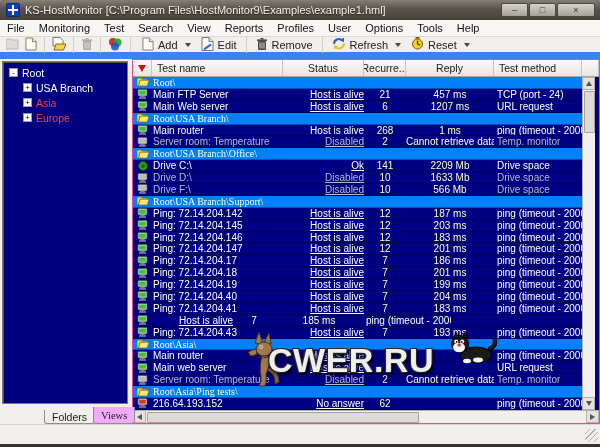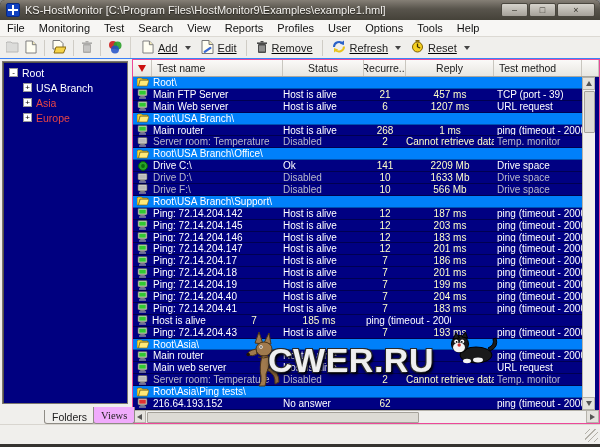--- a/index.html
+++ b/index.html
@@ -14,21 +14,21 @@
   .title-text { color:#f4f2ee; font-size:11px; white-space:nowrap; overflow:hidden; text-shadow:0 1px 1px rgba(0,0,0,.6); }
   .winbtns { position:absolute; right:5px; top:3px; display:flex; gap:1px; }
   .winbtn { width:27px; height:14px; background:linear-gradient(#d6d3cc,#a5a199); border:1px solid #4a473f; border-radius:2px; color:#35332c; font-size:9px; line-height:12px; text-align:center; }
   .winbtn.close { width:38px; }
 
   
   .menubar { height:17px; background:#f7f6f4; border-bottom:1px solid #dcd9d3; display:flex; align-items:center; }
   .menu-item { font-size:11px; color:#111; padding:1px 7px; }
 
   
-  .toolbar { height:22px; background:#f0efec; border-bottom:1px solid #3b82f6; display:flex; align-items:stretch;text-decoration:underline; }
+  .toolbar { height:22px; background:#f0efec; border-bottom:7px solid #3b82f6; display:flex; align-items:stretch; }
   .tb-left { width:131px; display:flex; align-items:center; padding-left:3px; border-right:1px solid #d5d2cb; }
   .tb-main { flex:1; display:flex; align-items:center; padding-left:6px; }
   .tbtn { display:flex; align-items:center; gap:4px; padding:2px 5px; font-size:11px; color:#222; }
   .tbtn.iconbtn { padding:2px 3px; }
   .tbtn .caret { width:0; height:0; border-left:3px solid transparent; border-right:3px solid transparent; border-top:4px solid #444; margin-left:3px; }
   .tb-sep { width:1px; height:16px; background:#cfccc5; margin:0 4px; }
   .grayed { opacity:.45; filter:grayscale(1); }
 
   
   .main { position:relative; height:365px; display:flex; background:#f0efec; }
@@ -50,25 +50,25 @@
   .hcell.left { justify-content:flex-start; padding-left:5px; }
   .sort-arrow { width:0; height:0; border-left:4px solid transparent; border-right:4px solid transparent; border-top:7px solid #cc1010; }
   .tmid { flex:1; display:flex; overflow:hidden; }
   .rows { width:449px; display:flex; flex-direction:column; }
   .trow { flex:1; display:flex; align-items:center; overflow:hidden; border-bottom:1px solid rgba(0,0,20,.45); }
   .trow.data { background:#000082; }
   .trow.folder { background:#0080fa; border-bottom:1px solid #0050b0; }
   .cell { font-size:10px; color:#fff; white-space:nowrap; overflow:hidden; }
   .c-icon { width:19px; flex:0 0 auto; display:flex; justify-content:center; align-items:center; }
   .c-name { width:131px; flex:0 0 auto; padding-left:1px; }
-  .c-status { width:81px; flex:0 0 auto; text-align:left; }
+  .c-status { width:81px; flex:0 0 auto; text-align:right;text-decoration:underline; }
   .c-recur { width:42px; flex:0 0 auto; text-align:center; }
   .c-reply { width:88px; flex:0 0 auto; text-align:center; }
   .c-method { width:88px; flex:0 0 auto; padding-left:3px; }
-  .c-foldername { flex:1; padding-left:1px; }
+  .c-foldername { flex:1; padding-left:1px;font-family:Liberation Serif, serif; }
   .trow.disabled .cell { color:#b9b9c9; }
   .trow.data .tint { color:#ffffc9; }
 
   
   .vscroll { width:13px; background:#f1f0ee; border-left:1px solid #b5b2aa; position:relative; flex:0 0 auto; }
   .vscroll .arr, .hscroll .arr { position:absolute; width:13px; height:13px; background:#e4e2dd; border:1px solid #b5b2aa; display:flex; align-items:center; justify-content:center; }
   .tri-up { width:0;height:0;border-left:3px solid transparent;border-right:3px solid transparent;border-bottom:5px solid #555; }
   .tri-down { width:0;height:0;border-left:3px solid transparent;border-right:3px solid transparent;border-top:5px solid #555; }
   .tri-left { width:0;height:0;border-top:3px solid transparent;border-bottom:3px solid transparent;border-right:5px solid #555; }
   .tri-right { width:0;height:0;border-top:3px solid transparent;border-bottom:3px solid transparent;border-left:5px solid #555; }
@@ -269,21 +269,21 @@
                   <rect x="1" y="0.5" width="9" height="6.4" rx="1" fill="#d8d8d0" stroke="#505050" stroke-width="0.7"></rect>
                   <rect x="2.2" y="1.6" width="6.6" height="4.1" fill="#32c832"></rect>
                   <rect x="3.2" y="7.1" width="4.6" height="1.1" fill="#888"></rect>
                   <rect x="2" y="8.4" width="7" height="1.2" fill="#aaa"></rect>
                 </svg>
               </span>
               <span class="cell c-name">Main FTP Server</span>
               <span class="cell c-status">Host is alive</span>
               <span class="cell c-recur tint">21</span>
               <span class="cell c-reply tint">457 ms</span>
-              <span class="cell c-method">TCP (port - 39)</span>
+              <span class="cell c-method">TCP (port - 24)</span>
             </div>
             <div class="trow data alive">
               <span class="cell c-icon">
                 <svg width="11" height="10" viewBox="0 0 11 10">
                   <rect x="1" y="0.5" width="9" height="6.4" rx="1" fill="#d8d8d0" stroke="#505050" stroke-width="0.7"></rect>
                   <rect x="2.2" y="1.6" width="6.6" height="4.1" fill="#32c832"></rect>
                   <rect x="3.2" y="7.1" width="4.6" height="1.1" fill="#888"></rect>
                   <rect x="2" y="8.4" width="7" height="1.2" fill="#aaa"></rect>
                 </svg>
               </span>

